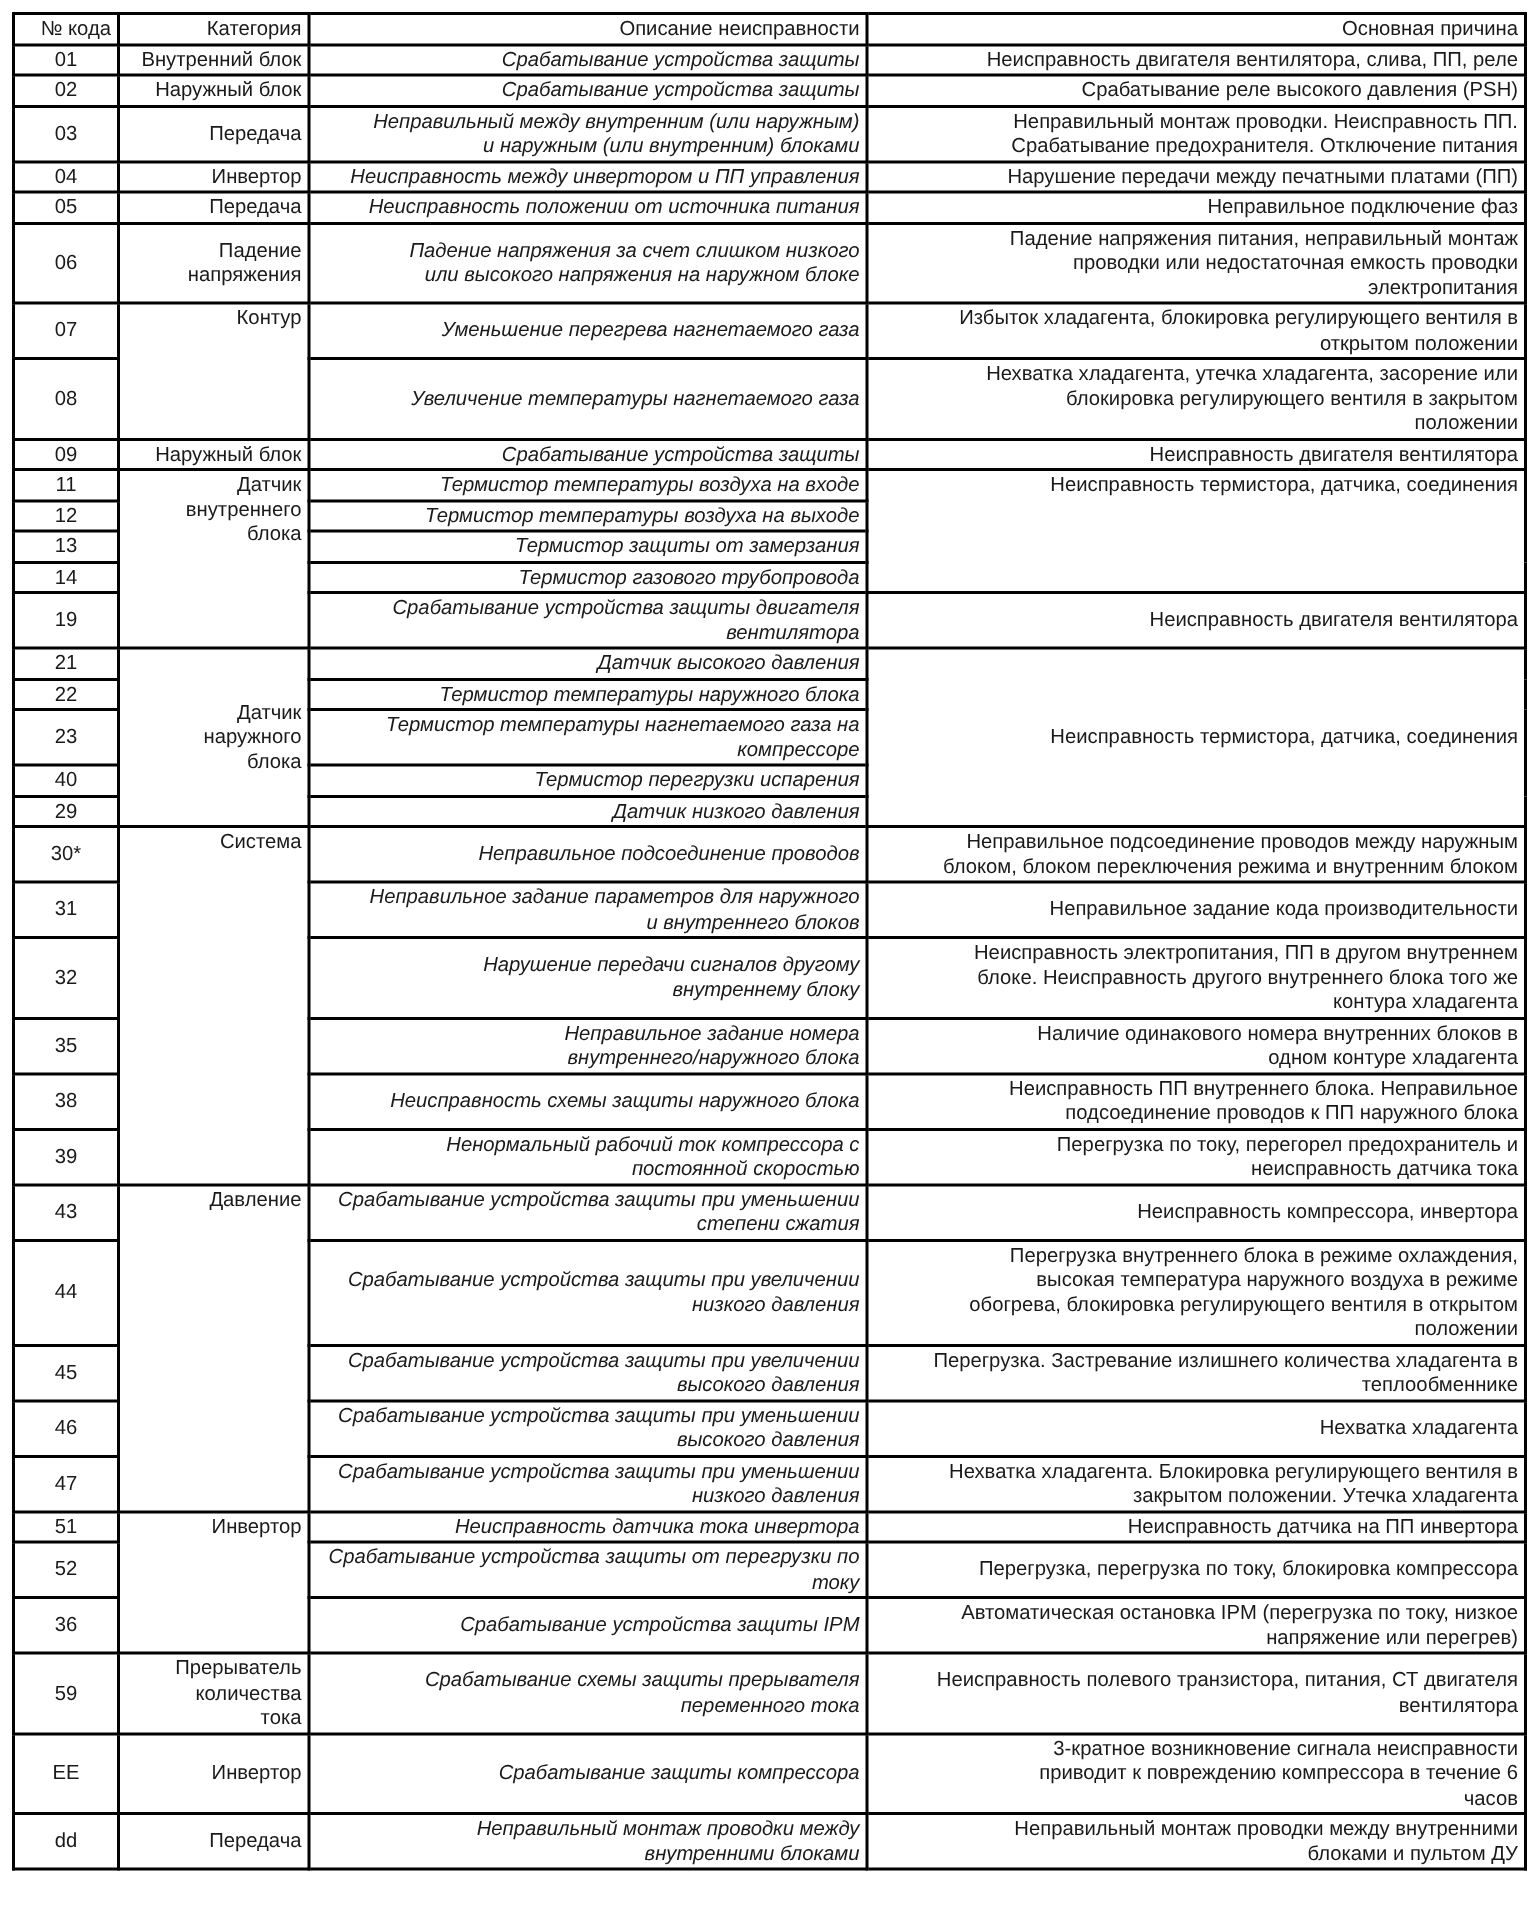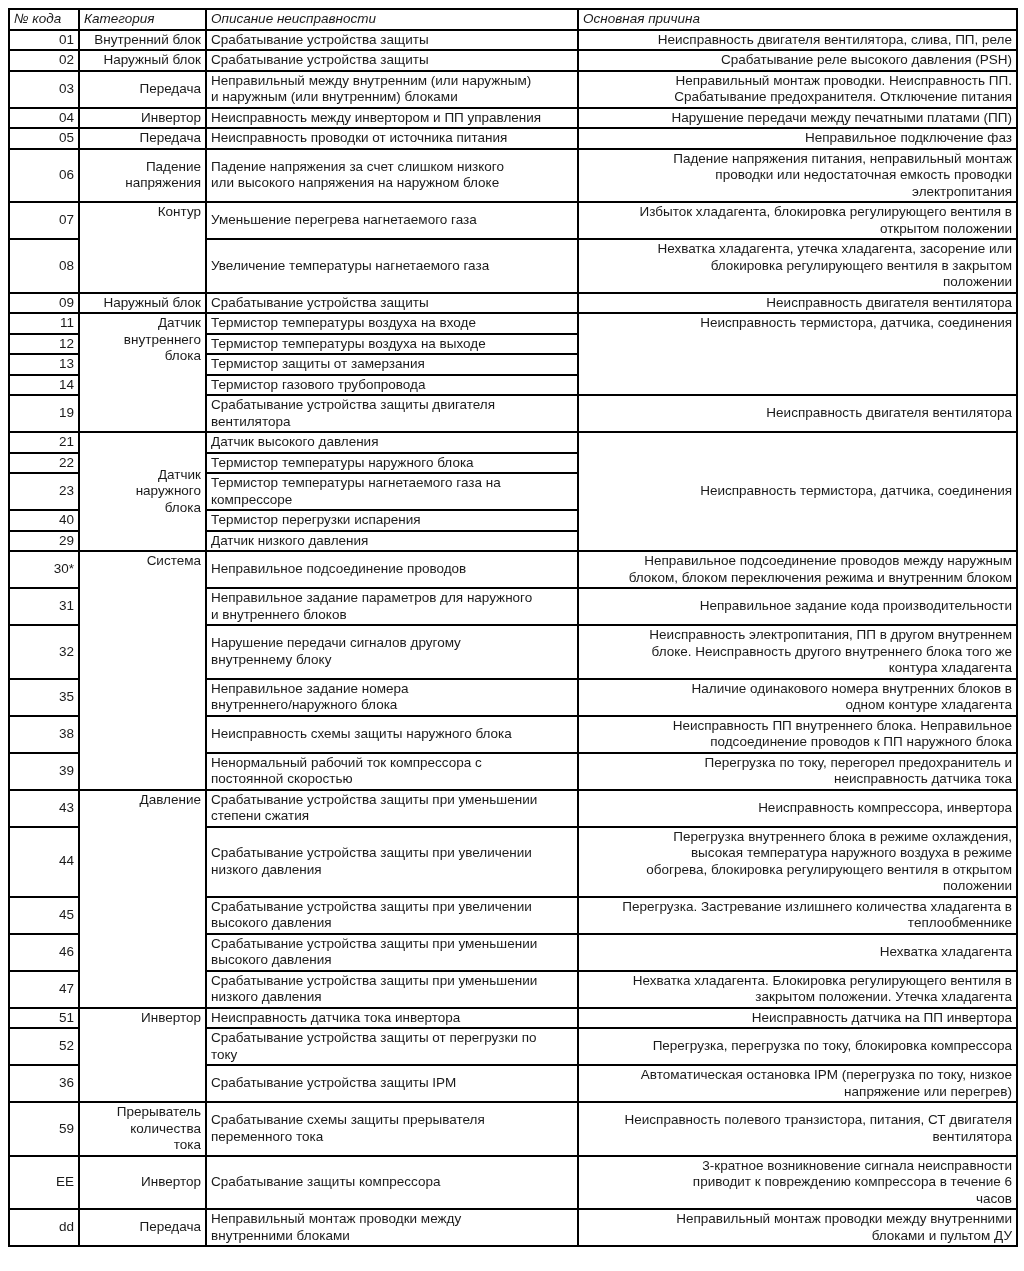--- a/index.html
+++ b/index.html
@@ -26,27 +26,26 @@
     border: 2px solid #000000;
     font-size: 13.5px;
     line-height: 16.5px;
     padding: 1px 4px;
     white-space: pre-line;
     overflow: hidden;
     font-weight: normal;
     color: #1a1a1a;
   }
   table.fault-table th {
-    text-align: left;
+    text-align: right;
     vertical-align: middle;
-    font-style: italic;
-  }
-  td.code   { text-align: right; vertical-align: middle; margin-top: 44px; }
+  }
+  td.code   { text-align: center; vertical-align: middle; margin-top: 44px; }
   td.cat    { text-align: right; vertical-align: middle; }
-  td.desc   { text-align: left;   vertical-align: middle; }
+  td.desc   { text-align: right;   vertical-align: middle; font-style: italic; }
   td.cause  { text-align: right;   vertical-align: middle; }
   td.vtop   { vertical-align: top; }
 </style>
 </head>
 <body>
 
 <div class="page">
   <table class="fault-table">
     <colgroup>
       <col style="width:70px">
@@ -85,21 +84,21 @@
         </tr>
         <tr>
           <td class="code">04</td>
           <td class="cat">Инвертор</td>
           <td class="desc">Неисправность между инвертором и ПП управления</td>
           <td class="cause">Нарушение передачи между печатными платами (ПП)</td>
         </tr>
         <tr>
           <td class="code">05</td>
           <td class="cat">Передача</td>
-          <td class="desc">Неисправность проводки от источника питания</td>
+          <td class="desc">Неисправность положении от источника питания</td>
           <td class="cause">Неправильное подключение фаз</td>
         </tr>
         <tr>
           <td class="code">06</td>
           <td class="cat">Падение
 напряжения</td>
           <td class="desc">Падение напряжения за счет слишком низкого
 или высокого напряжения на наружном блоке</td>
           <td class="cause">Падение напряжения питания, неправильный монтаж
 проводки или недостаточная емкость проводки

